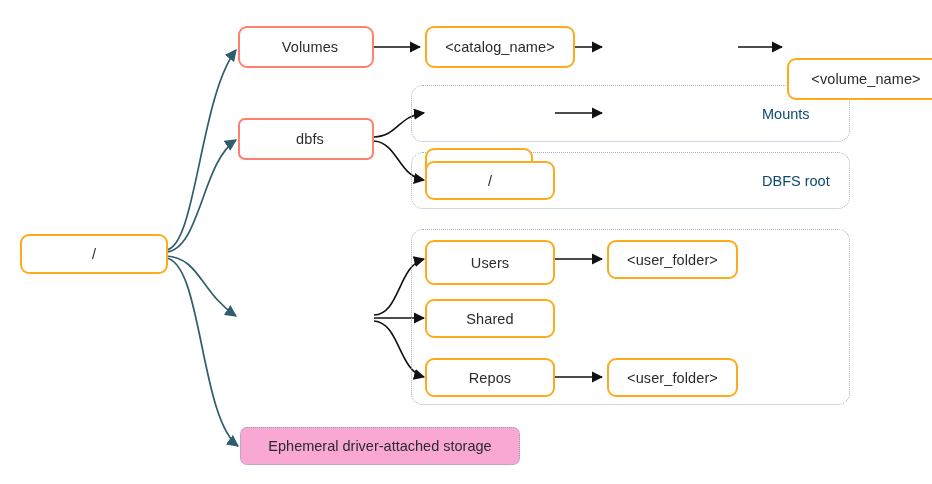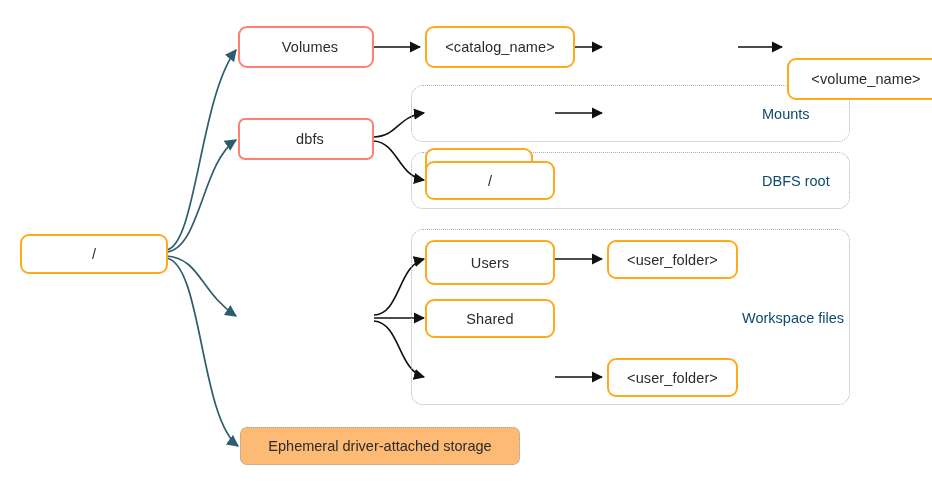--- a/index.html
+++ b/index.html
@@ -62,21 +62,21 @@
     color: #0c4a6e;
     font-size: 14.5px;
     white-space: nowrap;
     z-index: 2;
   }
   .dashbox {
     position: absolute;
     box-sizing: border-box;
     border: 1.6px dotted #8fa3b5;
     border-radius: 7px;
-    background: #fdba74;
+    background: #f9a8d4;
     display: flex;
     align-items: center;
     justify-content: center;
     color: #2b2b2b;
     font-size: 14.5px;
     white-space: nowrap;
     z-index: 3;
   }
 </style>
 </head>
@@ -128,21 +128,20 @@
     </g>
   </svg>
 
   <div class="group" style="left:411px; top:85px; width:439px; height:57px;"></div>
   <div class="group-label" style="left:762px; top:104px; width:100px; height:20px;">Mounts</div>
 
   <div class="group" style="left:411px; top:152px; width:439px; height:57px;"></div>
   <div class="group-label" style="left:762px; top:171px; width:100px; height:20px;">DBFS root</div>
 
   <div class="group" style="left:411px; top:229px; width:439px; height:176px;"></div>
-  <div class="group-label" style="left:742px; top:308px; width:130px; height:20px;">Workspace files</div>
 
   <div class="node orange" style="left:20px; top:234px; width:148px; height:40px;">/</div>
 
   <div class="node red" style="left:238px; top:26px; width:136px; height:42px;">Volumes</div>
 
   <div class="node red" style="left:238px; top:118px; width:136px; height:42px;border-radius:7px;">dbfs</div>
 
 
   <div class="dashbox" style="left:240px; top:427px; width:280px; height:38px;">Ephemeral driver-attached storage</div>
 
@@ -155,16 +154,17 @@
 
 
   <div class="node orange" style="left:425px; top:161px; width:130px; height:39px;">/</div>
 
   <div class="node orange" style="left:425px; top:240px; width:130px; height:45px;">Users</div>
 
   <div class="node orange" style="left:607px; top:240px; width:131px; height:39px;">&lt;user_folder&gt;</div>
 
   <div class="node orange" style="left:425px; top:299px; width:130px; height:39px;">Shared</div>
 
+  <div class="node orange" style="left:425px; top:358px; width:130px; height:39px;">Repos</div>
 
   <div class="node orange" style="left:607px; top:358px; width:131px; height:39px;">&lt;user_folder&gt;</div>
 
 </div>
 
 </body></html>

